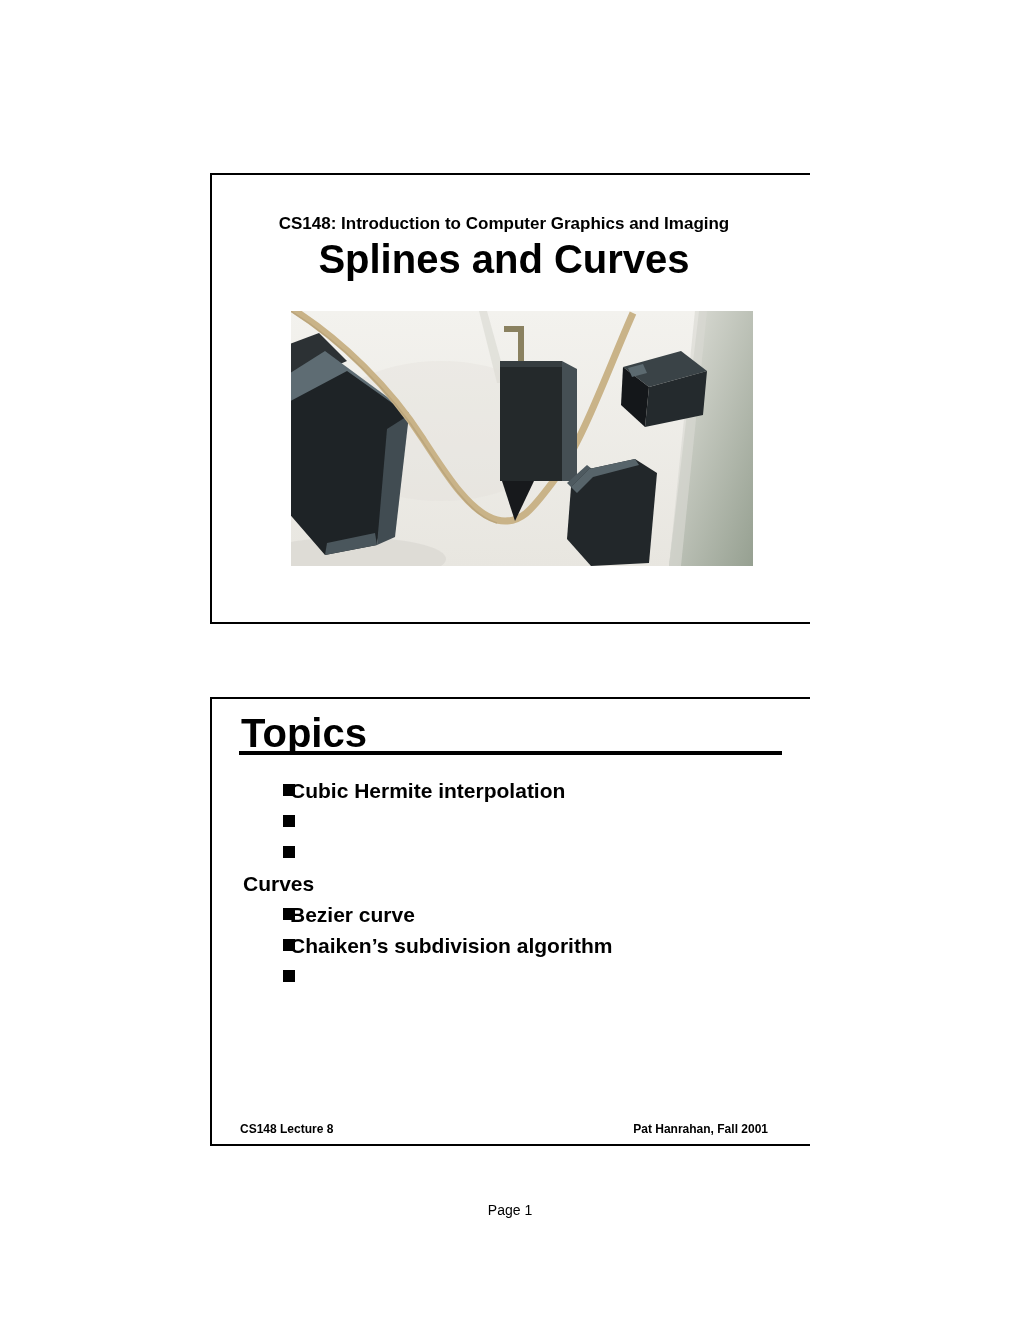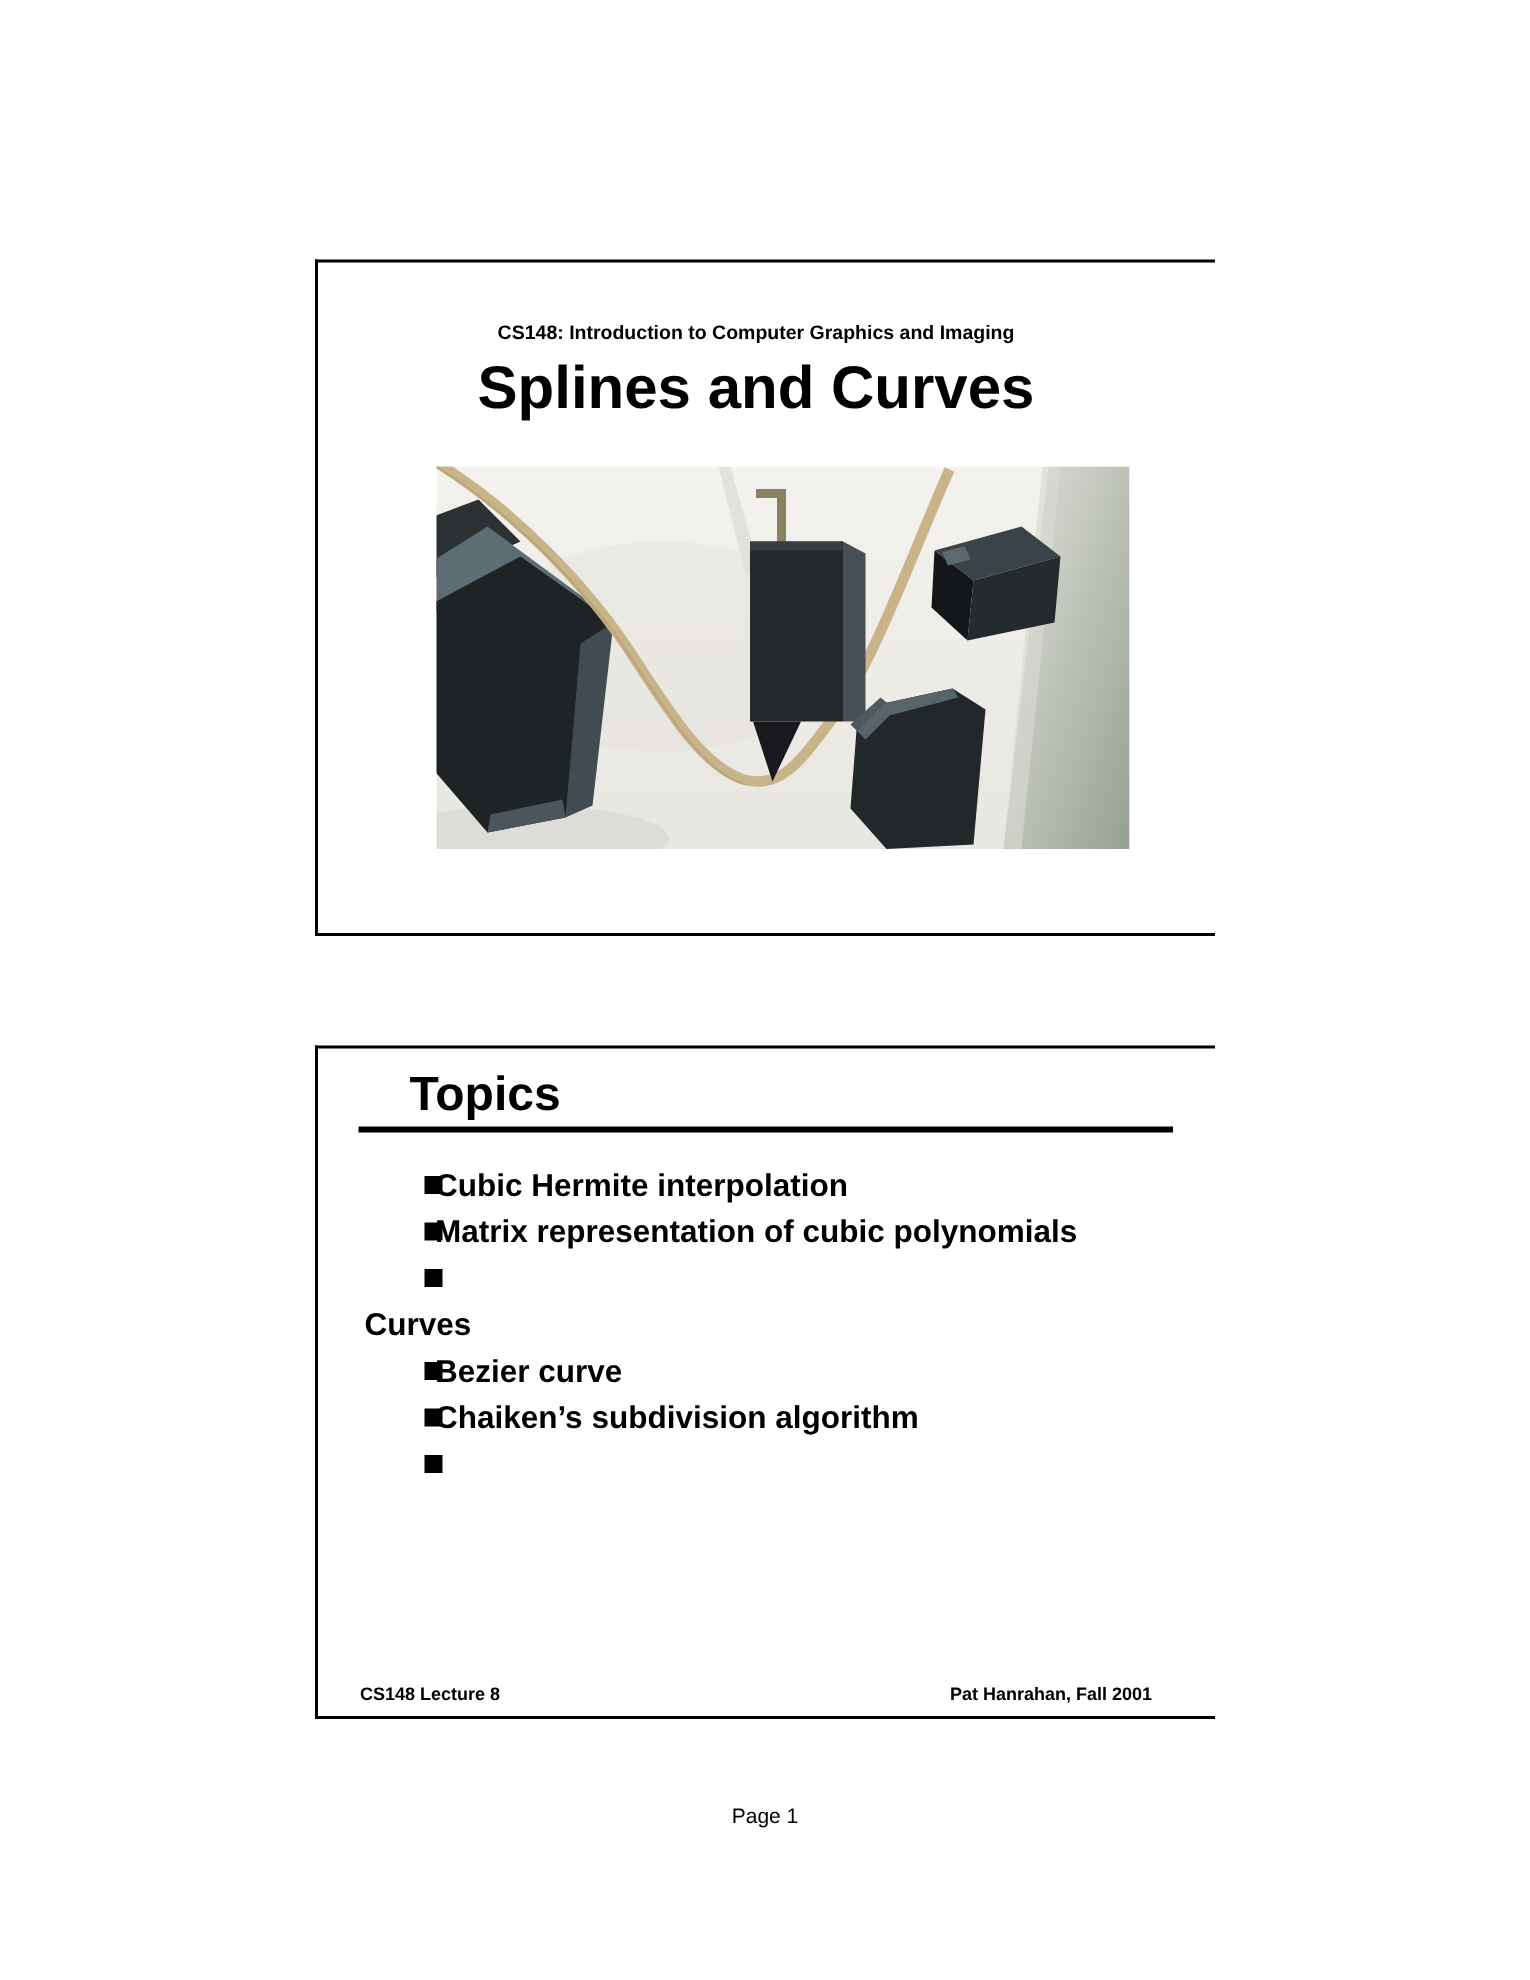--- a/index.html
+++ b/index.html
@@ -20,38 +20,38 @@
     border-top:2px solid #000;
     border-left:2px solid #000;
     border-bottom:2px solid #000;
   }
   #slide1{top:173px;height:451px;}
   #slide2{top:697px;height:449px;}
 
   .course-header{
     position:absolute;top:39px;left:0;right:14px;
     text-align:center;
-    font-size:13px;font-weight:bold;
+    font-size:17px;font-weight:bold;
     white-space:nowrap;
   }
   .slide-title{
     position:absolute;top:62px;left:0;right:14px;
     text-align:center;
     font-size:40px;font-weight:bold;
     white-space:nowrap;
   }
   .photo{
     position:absolute;left:79px;top:136px;
     width:462px;height:255px;
     display:block;
   }
 
   .topics-heading{
     position:absolute;top:12px;left:29px;
-    font-size:32px;font-weight:bold;margin-left:32px;
+    font-size:40px;font-weight:bold;
   }
   .topics-rule{
     position:absolute;top:52px;left:27px;
     width:543px;height:4px;
     background:#000;
   }
   .topic-list{
     position:absolute;top:76px;left:0;right:0;
   }
   .topic-row{
@@ -145,21 +145,20 @@
   <div class="topics-heading">Topics</div>
   <div class="topics-rule"></div>
 
   <div class="topic-list">
     <div class="topic-row">
       <span class="bullet-sq"></span>
       <span class="bullet-text">Cubic Hermite interpolation</span>
     </div>
     <div class="topic-row">
       <span class="bullet-sq"></span>
-      <span class="bullet-text">Matrix representation of cubic polynomials</span>
     </div>
     <div class="topic-row">
       <span class="bullet-sq"></span>
     </div>
     <div class="topic-row">
       <span class="group-label">Curves</span>
     </div>
     <div class="topic-row">
       <span class="bullet-sq"></span>
       <span class="bullet-text">Bezier curve</span>

